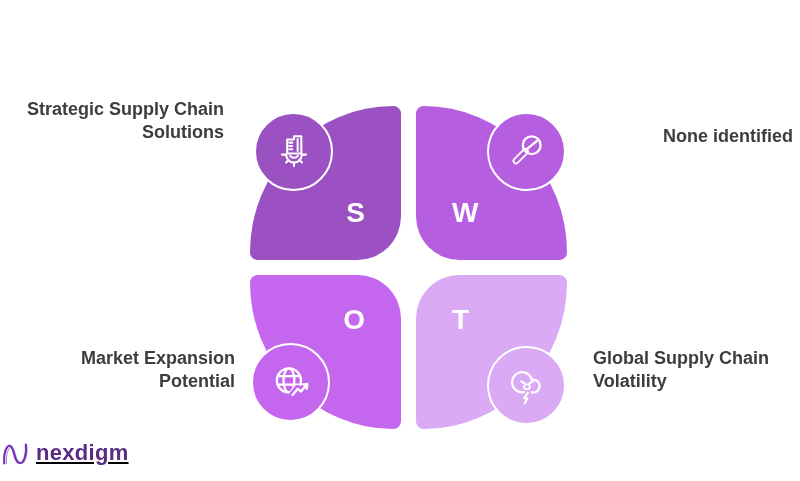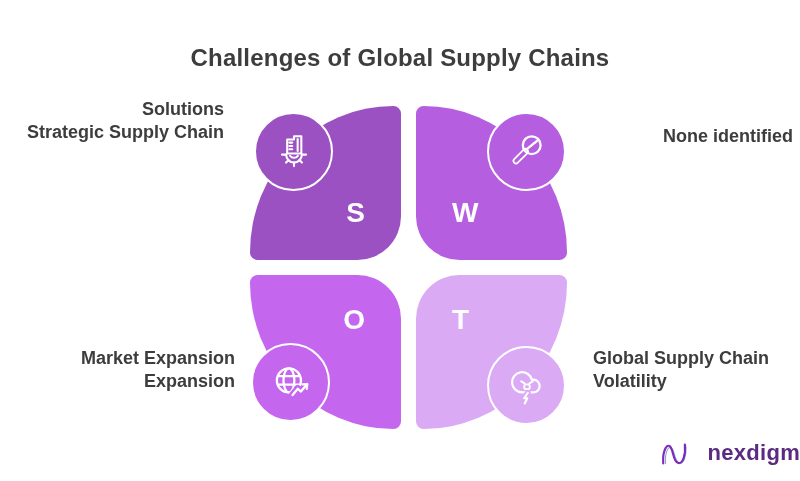--- a/index.html
+++ b/index.html
@@ -25,41 +25,40 @@
   .q-t .letter{left:36px;top:31px;}
   .icon-circle{position:absolute;width:79px;height:79px;border-radius:50%;
                border:2.5px solid #ffffff;box-sizing:border-box;
                display:flex;align-items:center;justify-content:center;}
   .circ-s{left:4px;top:6px;}
   .circ-w{right:1px;top:6px;}
   .circ-o{left:1px;bottom:7px;}
   .circ-t{right:1px;bottom:4px;}
   .icon{width:46px;height:46px;display:block;}
   .logo{position:absolute;left:0;top:438px;width:100%;display:flex;
-        justify-content:flex-end;align-items:center;gap:16px;}
+        justify-content:flex-start;align-items:center;gap:4px;text-decoration:underline;}
   .logo-mark{width:32px;height:29px;display:block;}
   .logo-text{font-size:22px;font-weight:bold;color:#5A2B80;letter-spacing:.3px;line-height:29px;}
 </style>
 </head>
 <body>
 
 <div class="canvas">
 
-  <h1 class="title">Challenges of Global Supply Chains</h1>
 
   <div class="label label-s">
+    <div>Strategic Supply Chain</div>
     <div>Solutions</div>
-    <div>Strategic Supply Chain</div>
   </div>
   <div class="label label-w">
     <div>None identified</div>
   </div>
   <div class="label label-o">
     <div>Market Expansion</div>
-    <div>Expansion</div>
+    <div>Potential</div>
   </div>
   <div class="label label-t">
     <div>Global Supply Chain</div>
     <div>Volatility</div>
   </div>
 
   <div class="flower">
 
     <div class="petal q-s" style="background-color: rgb(156, 81, 194);">
       <span class="letter">S</span>

